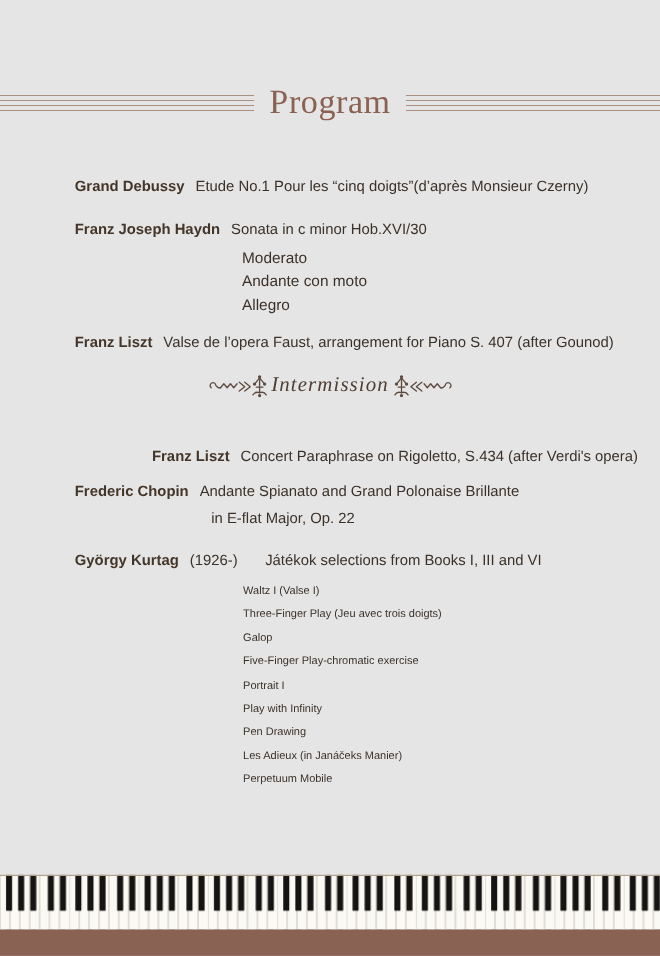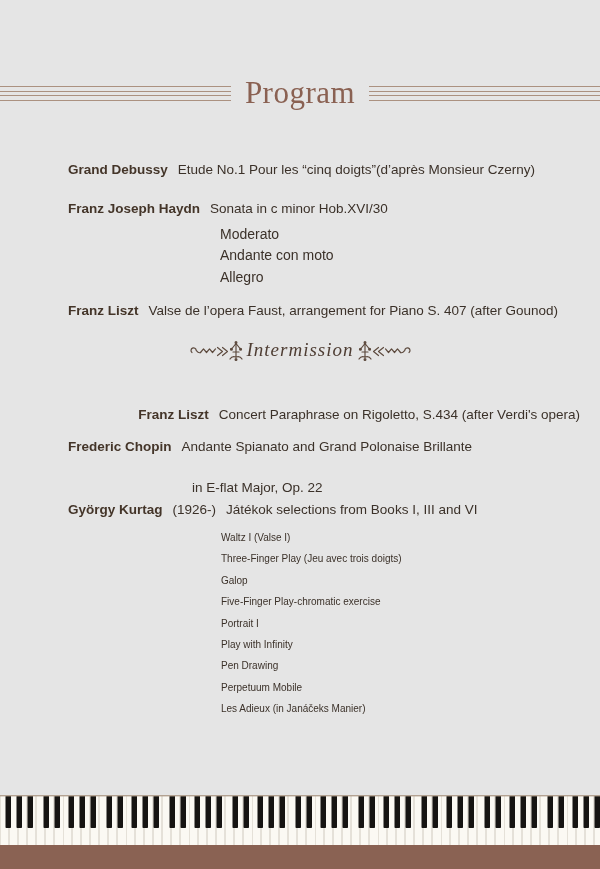--- a/index.html
+++ b/index.html
@@ -25,25 +25,25 @@
     font-size:31px;color:#8a6152;
     padding:0 14px;letter-spacing:.5px;
     white-space:nowrap;
   }
   
   .entry{
     position:absolute;left:68px;right:20px;
     font-size:13.5px;line-height:17px;
   }
   .composer{font-weight:bold;color:#443529;margin-right:10px;}
-  .dates{margin-right:10px;}
+  .dates{margin-right:25px;}
   .work{color:#3b3129;}
   .movements{margin-top:7px;padding-left:152px;}
   .movements .movement{font-size:14px;line-height:21.4px;}
-  .work-line2{margin-top:24px;padding-left:124px;}
+  .work-line2{margin-top:7px;padding-left:124px;}
   .piece-list{margin-top:9px;padding-left:153px;}
   .piece-list .piece{font-size:10px;line-height:21.4px;}
   
   .intermission-row{
     position:absolute;top:339px;left:0;width:600px;height:26px;
     display:flex;justify-content:center;
   }
   .intermission-label{
     font-family:"Liberation Serif", serif;
     font-style:italic;font-size:19px;color:#4f3e34;
@@ -138,22 +138,22 @@
   <div class="entry" style="top:501px;">
     <span class="composer">György Kurtag</span><span class="dates">(1926-)</span><span class="work">Játékok selections from Books I, III and VI</span>
     <div class="piece-list">
       <div class="piece">Waltz I (Valse I)</div>
       <div class="piece">Three-Finger Play (Jeu avec trois doigts)</div>
       <div class="piece">Galop</div>
       <div class="piece">Five-Finger Play-chromatic exercise</div>
       <div class="piece">Portrait I</div>
       <div class="piece">Play with Infinity</div>
       <div class="piece">Pen Drawing</div>
+      <div class="piece">Les Adieux (in Janáčeks Manier)</div>
       <div class="piece">Perpetuum Mobile</div>
-      <div class="piece">Les Adieux (in Janáčeks Manier)</div>
     </div>
   </div>
 
   <svg class="keyboard" viewBox="0 0 600 50" preserveAspectRatio="none">
     <defs>
       <pattern id="octave" x="0" y="0" width="63" height="50" patternUnits="userSpaceOnUse">
         <rect x="0" y="0" width="63" height="50" fill="#fbf9f3"></rect>
         <g stroke="#c9c3b9" stroke-width="0.9">
           <line x1="0" y1="0" x2="0" y2="50"></line>
           <line x1="9" y1="0" x2="9" y2="50"></line>

